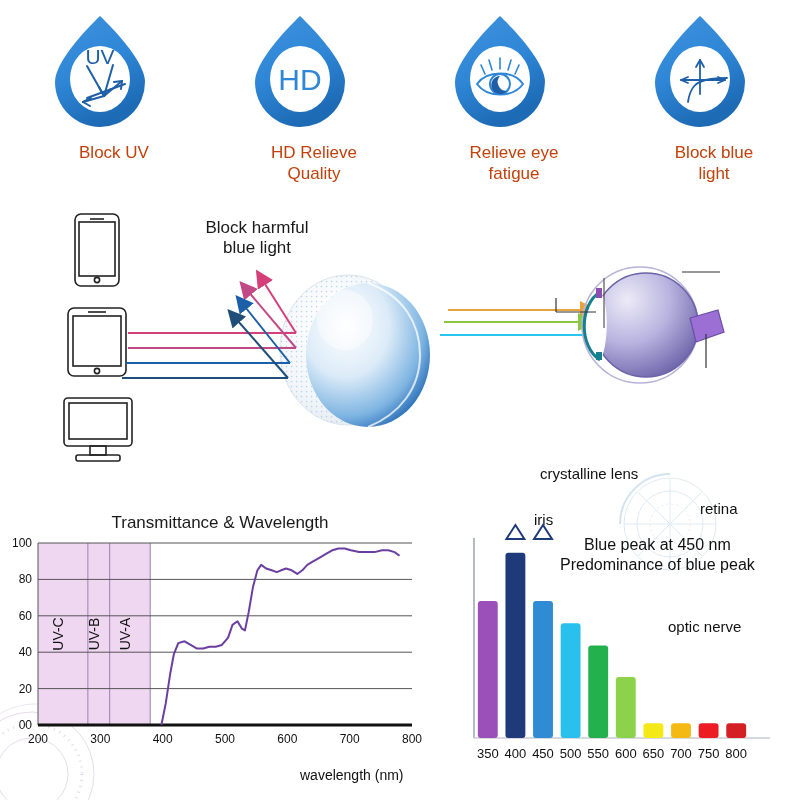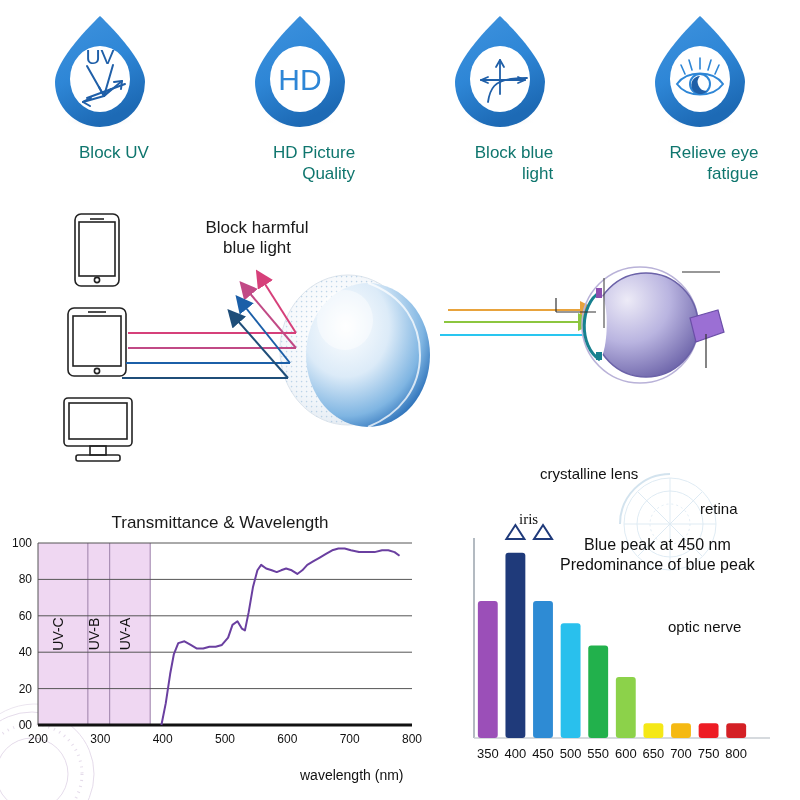--- a/index.html
+++ b/index.html
@@ -18,34 +18,34 @@
   .wm-bl{left:-40px;top:690px;}
 
   
   .features{
     position:absolute;left:0;top:10px;width:800px;height:190px;
     display:flex;
   }
   .feature{flex:1 1 0;display:flex;flex-direction:column;align-items:center;}
   .drop-wrap{width:118px;height:118px;position:relative;}
   .drop-label{
-    margin-top:14px;text-align:right;line-height:1.25;
-    font-size:17px;color:#0f766e;font-family:"Liberation Sans", sans-serif;margin-left:28px;
+    margin-top:14px;text-align:center;line-height:1.25;
+    font-size:17px;color:#c2410c;font-family:"Liberation Sans", sans-serif;margin-left:28px;
   }
 
   
   .mid{position:absolute;left:0;top:200px;width:800px;height:290px;}
   .devices{position:absolute;left:60px;top:10px;width:110px;height:260px;}
   .blocktext{
     position:absolute;left:172px;top:18px;width:170px;
     font-size:17px;color:#1a1a1a;line-height:1.2;text-align:center;
   }
   .eyelabel{position:absolute;font-size:15px;color:#111;white-space:nowrap;text-align:center;}
   .lbl-crystalline{left:540px;top:265px;}
-  .lbl-iris{left:519px;top:311px;font-family:Liberation Serif, serif;}
+  .lbl-iris{left:534px;top:311px;}
   .lbl-retina{left:700px;top:300px;}
   .lbl-optic{left:668px;top:418px;}
 
   
   .charts{position:absolute;left:0;top:495px;width:800px;height:305px;}
   .chart-title{
     position:absolute;left:70px;top:18px;width:300px;text-align:center;
     font-size:17px;color:#1a1a1a;
   }
   .axis-title{
@@ -127,22 +127,42 @@
     <div class="feature">
       <div class="drop-wrap">
         <svg width="118" height="118" viewBox="0 0 118 118">
           <ellipse cx="59" cy="111" rx="36" ry="6" fill="url(#shad)"></ellipse>
           <path d="M59 6 C59 6 104 48 104 72 A45 45 0 0 1 14 72 C14 48 59 6 59 6 Z" fill="url(#dg1)"></path>
           <ellipse cx="59" cy="69" rx="30" ry="33" fill="#ffffff"></ellipse>
           <text x="59" y="80" text-anchor="middle" font-size="30" font-family="Liberation Sans, sans-serif" fill="#2E86D6">HD</text>
         </svg>
       </div>
       <div class="drop-label">
-          <div>HD Picture</div>
+          <div>HD Relieve</div>
           <div>Quality</div>
+        </div>
+    </div>
+
+    <div class="feature">
+      <div class="drop-wrap">
+        <svg width="118" height="118" viewBox="0 0 118 118">
+          <ellipse cx="59" cy="111" rx="36" ry="6" fill="url(#shad)"></ellipse>
+          <path d="M59 6 C59 6 104 48 104 72 A45 45 0 0 1 14 72 C14 48 59 6 59 6 Z" fill="url(#dg1)"></path>
+          <ellipse cx="59" cy="69" rx="30" ry="33" fill="#ffffff"></ellipse>
+          <g stroke="#2E86D6" stroke-width="1.6" fill="none" stroke-linecap="round">
+            <path d="M40 55 l4 9 M48 50 l3 10 M59 48 v11 M70 50 l-3 10 M78 55 l-4 9"></path>
+          </g>
+          <path d="M36 74 C46 60 72 60 82 74 C72 88 46 88 36 74 Z" fill="none" stroke="#2E86D6" stroke-width="2"></path>
+          <circle cx="59" cy="74" r="10" fill="none" stroke="#2E86D6" stroke-width="2"></circle>
+          <path d="M59 66 A9 9 0 1 0 66 81 A9 9 0 0 1 59 66 Z" fill="#1F5FA8"></path>
+        </svg>
+      </div>
+      <div class="drop-label">
+          <div>Relieve eye</div>
+          <div>fatigue</div>
         </div>
     </div>
 
     <div class="feature">
       <div class="drop-wrap">
         <svg width="118" height="118" viewBox="0 0 118 118">
           <ellipse cx="59" cy="111" rx="36" ry="6" fill="url(#shad)"></ellipse>
           <path d="M59 6 C59 6 104 48 104 72 A45 45 0 0 1 14 72 C14 48 59 6 59 6 Z" fill="url(#dg1)"></path>
           <ellipse cx="59" cy="69" rx="30" ry="33" fill="#ffffff"></ellipse>
           <g stroke="#1F5FA8" stroke-width="1.8" fill="none" stroke-linecap="round">
@@ -151,40 +171,20 @@
             <path d="M40 70 H84"></path>
               <path d="M84 70 l-7 -3 M84 70 l-7 3"></path>
             <path d="M40 70 l7 -3 M40 70 l7 3"></path>
             <path d="M47 92 C49 78 54 71 70 69 C78 68 82 68 86 68"></path>
           </g>
         </svg>
       </div>
       <div class="drop-label">
           <div>Block blue</div>
           <div>light</div>
-        </div>
-    </div>
-
-    <div class="feature">
-      <div class="drop-wrap">
-        <svg width="118" height="118" viewBox="0 0 118 118">
-          <ellipse cx="59" cy="111" rx="36" ry="6" fill="url(#shad)"></ellipse>
-          <path d="M59 6 C59 6 104 48 104 72 A45 45 0 0 1 14 72 C14 48 59 6 59 6 Z" fill="url(#dg1)"></path>
-          <ellipse cx="59" cy="69" rx="30" ry="33" fill="#ffffff"></ellipse>
-          <g stroke="#2E86D6" stroke-width="1.6" fill="none" stroke-linecap="round">
-            <path d="M40 55 l4 9 M48 50 l3 10 M59 48 v11 M70 50 l-3 10 M78 55 l-4 9"></path>
-          </g>
-          <path d="M36 74 C46 60 72 60 82 74 C72 88 46 88 36 74 Z" fill="none" stroke="#2E86D6" stroke-width="2"></path>
-          <circle cx="59" cy="74" r="10" fill="none" stroke="#2E86D6" stroke-width="2"></circle>
-          <path d="M59 66 A9 9 0 1 0 66 81 A9 9 0 0 1 59 66 Z" fill="#1F5FA8"></path>
-        </svg>
-      </div>
-      <div class="drop-label">
-          <div>Relieve eye</div>
-          <div>fatigue</div>
         </div>
     </div>
   </div>
 
   <div class="mid">
 
     <svg class="devices" viewBox="0 0 110 260">
       <g fill="none" stroke="#222" stroke-width="1.6">
 
         <g>

